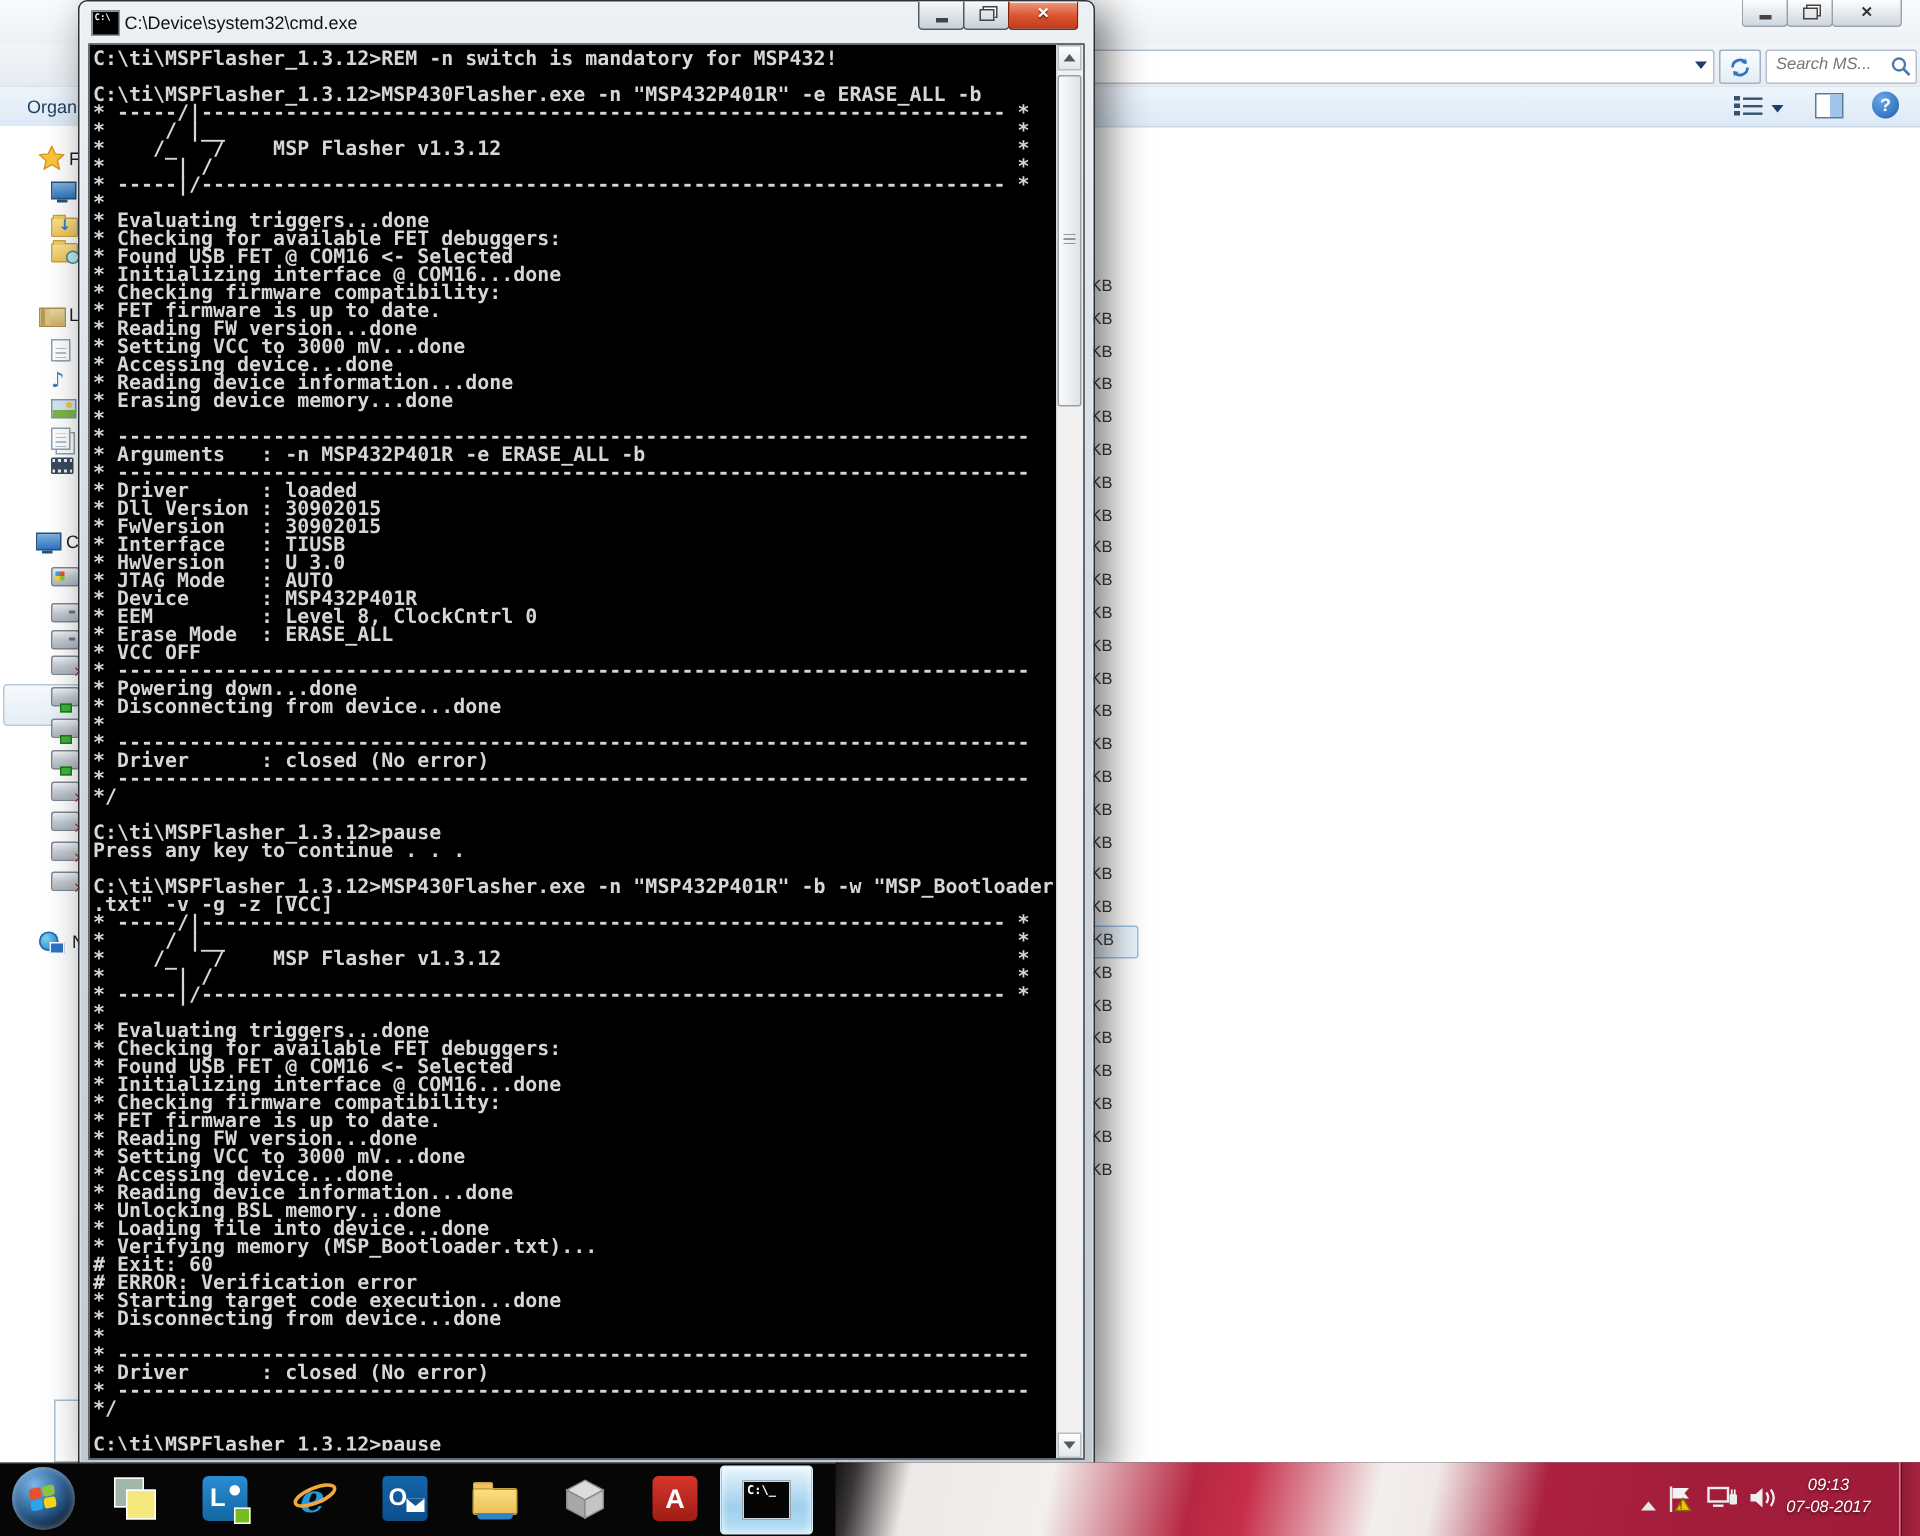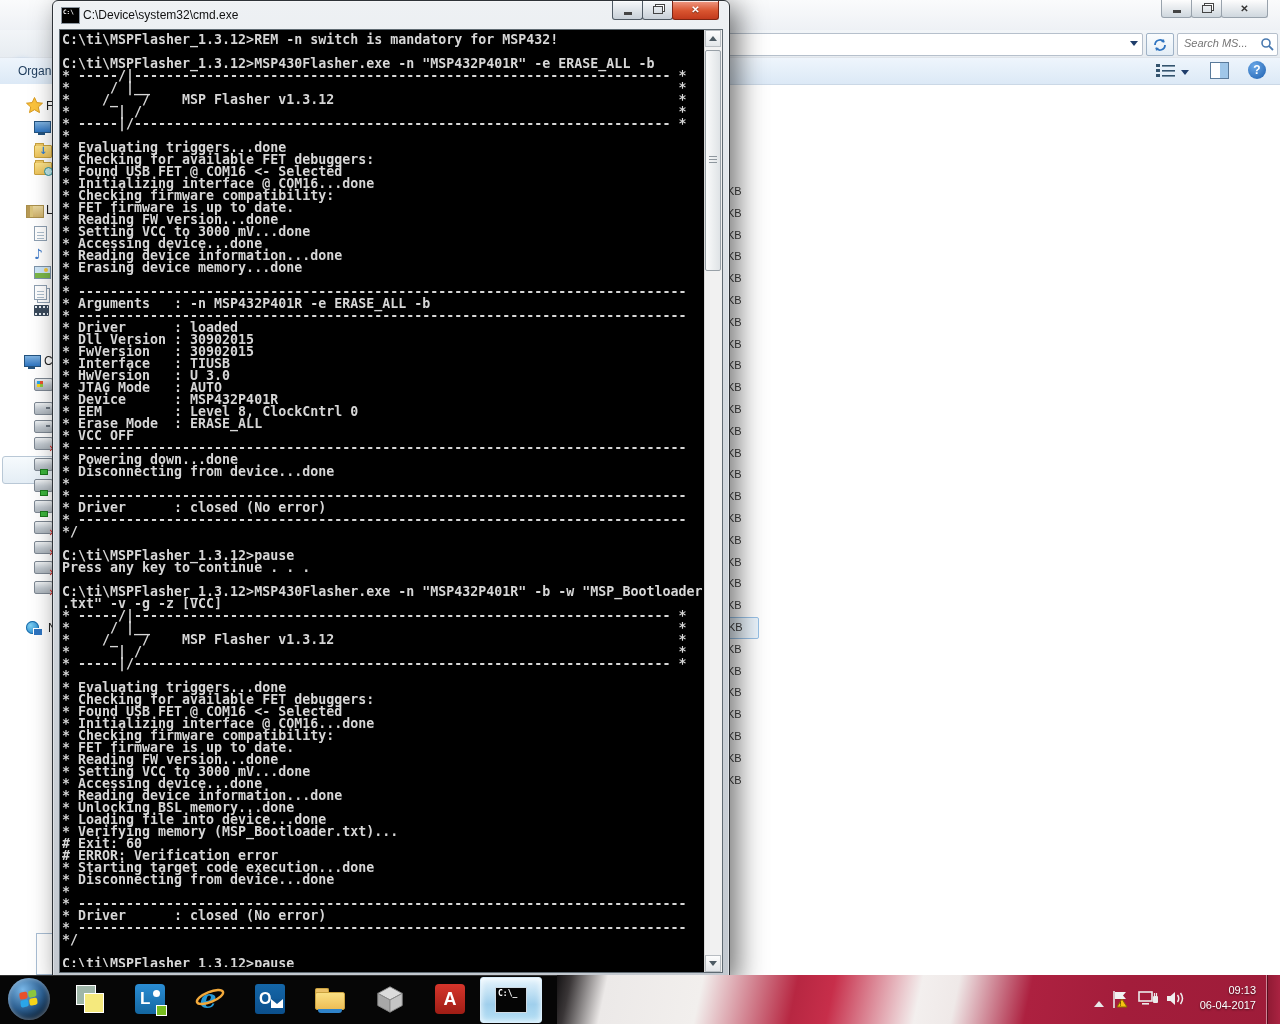--- a/index.html
+++ b/index.html
@@ -147,22 +147,22 @@
   .ic-fold .tab{position:absolute;left:1px;top:2px;width:12px;height:5px;background:#edc268;border:1px solid #caa23f;border-bottom:none;border-radius:2px 2px 0 0;}
   .ic-fold .body{position:absolute;left:1px;top:6px;width:28px;height:16px;background:linear-gradient(#fae084,#edbd55);border:1px solid #caa23f;border-radius:2px;}
   .ic-fold .base{position:absolute;left:4px;bottom:-1px;width:24px;height:4px;background:#2f83c9;border-radius:0 0 3px 3px;}
   .ic-cube{width:30px;height:30px;}
   .ic-adobe{width:30px;height:30px;border-radius:4px;background:linear-gradient(#d6352b,#9f1d15);
     color:#fff;font:bold 18px/30px "Liberation Sans",sans-serif;text-align:center;}
   .ic-cmd{position:relative;width:30px;height:24px;background:#050505;border:1px solid #cfdbe4;}
   .ic-cmd span{position:absolute;left:2px;top:1px;color:#fff;font:bold 8px/9px "DejaVu Sans Mono",monospace;}
   .tray{position:absolute;right:0;top:0;height:49px;}
   .tray-up{position:absolute;left:-186px;top:21px;width:0;height:0;border:5px solid transparent;border-bottom:6px solid #e8e8e8;}
-  .clock{position:absolute;right:24px;top:8px;width:74px;text-align:right;color:#fff;
-    font-size:11px;line-height:15px;text-shadow:0 1px 2px rgba(0,0,0,.6);}
+  .clock{position:absolute;right:24px;top:8px;width:74px;text-align:center;color:#fff;
+    font-size:11px;line-height:15px;text-shadow:0 1px 2px rgba(0,0,0,.6);font-style:italic;}
   .showdesk{position:absolute;right:0;top:0;width:13px;height:49px;background:linear-gradient(90deg,#8e1a33,#a92341);
     border-left:1px solid rgba(255,255,255,.45);box-shadow:inset 1px 0 0 rgba(0,0,0,.4);}
   .trayicon{position:absolute;top:15px;}
 </style>
 </head>
 <body>
 
 <div id="screen">
 
   <div id="explorer">
@@ -555,19 +555,19 @@
         <line x1="16.5" y1="3" x2="16.5" y2="6" stroke="#ececec" stroke-width="1.2"></line>
         <line x1="18.5" y1="3" x2="18.5" y2="6" stroke="#ececec" stroke-width="1.2"></line>
       </svg>
       <svg class="trayicon" style="right:95px;" width="19" height="17" viewBox="0 0 19 17">
         <polygon points="1,6 4.5,6 9,2 9,15 4.5,11 1,11" fill="#efefef"></polygon>
         <path d="M11.5,5 q2.5,3.5 0,7" fill="none" stroke="#efefef" stroke-width="1.5"></path>
         <path d="M14.5,3 q4,5.5 0,11" fill="none" stroke="#efefef" stroke-width="1.5"></path>
       </svg>
       <div class="clock">
         <div>09:13</div>
-        <div>06-04-2017</div>
+        <div>07-08-2017</div>
       </div>
       <div class="showdesk"></div>
     </div>
   </div>
 
 </div>
 
 </body></html>

